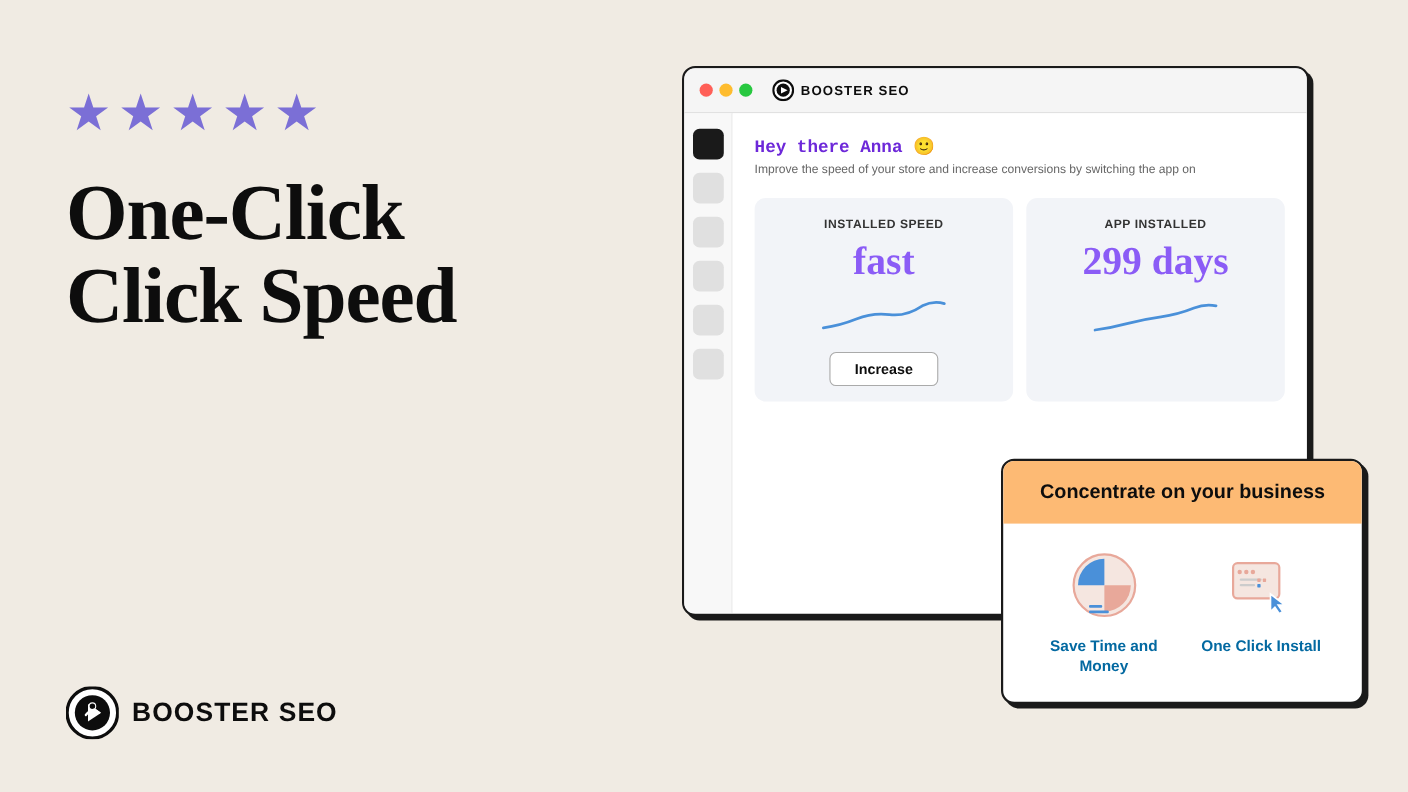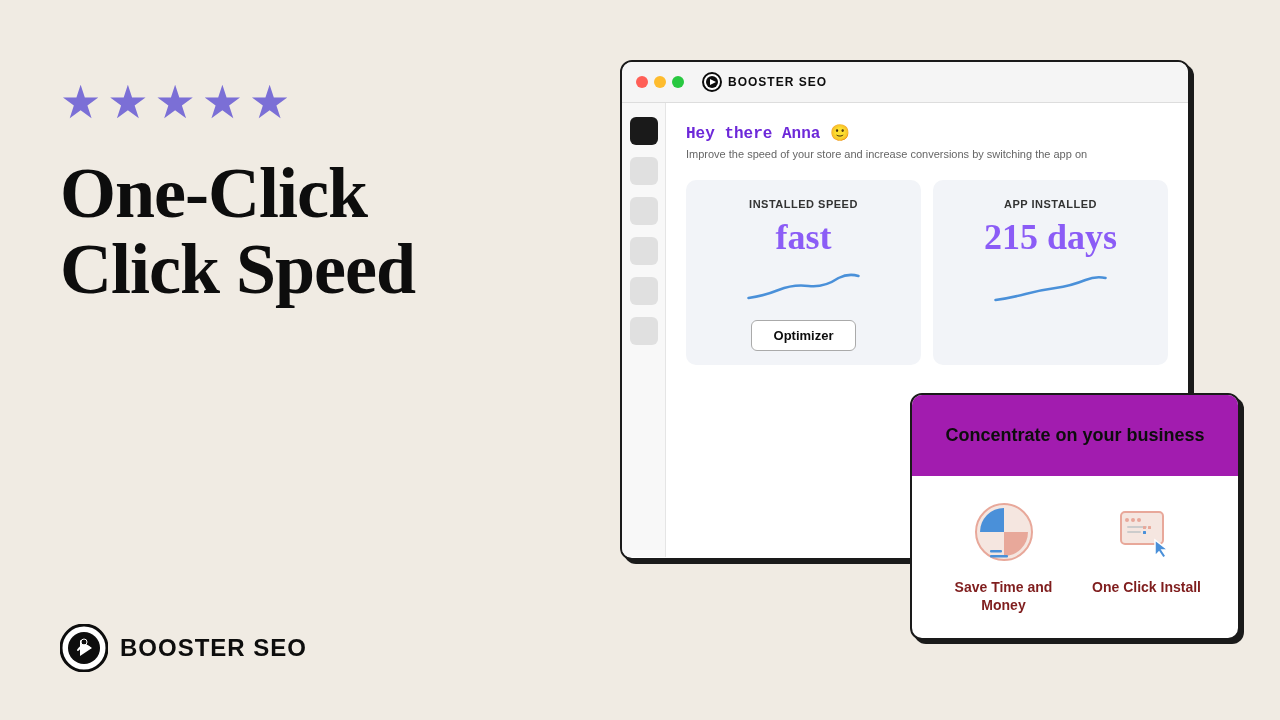--- a/index.html
+++ b/index.html
@@ -241,22 +241,22 @@
       bottom: 0;
       width: 330px;
       background: #fff;
       border-radius: 12px;
       border: 2px solid #1a1a1a;
       box-shadow: 4px 4px 0px #1a1a1a;
       overflow: hidden;
     }
 
     .floating-card-header {
-      background: #a21caf;
-      padding: 30px 20px;
+      background: #fdba74;
+      padding: 18px 20px;
       font-family: 'Arial', sans-serif;
       font-weight: 700;
       font-size: 18px;
       color: #0d0d0d;
       text-align: center;
     }
 
     .floating-card-body {
       padding: 20px 20px 24px;
       display: flex;
@@ -277,21 +277,21 @@
       height: 72px;
       display: flex;
       align-items: center;
       justify-content: center;
     }
 
     .feature-label {
       font-family: 'Arial', sans-serif;
       font-weight: 600;
       font-size: 14px;
-      color: #7f1d1d;
+      color: #0369a1;
       text-align: center;
       line-height: 1.3;
     }
   </style>
 </head>
 <body>
 
 <div class="left-panel">
   <div class="stars-row">
     <span class="star">★</span>
@@ -355,26 +355,26 @@
 
         <div class="cards-row">
 
           <div class="info-card">
             <div class="card-label">INSTALLED SPEED</div>
             <div class="card-value">fast</div>
 
             <svg class="sparkline" viewBox="0 0 120 40" fill="none" xmlns="http://www.w3.org/2000/svg">
               <path d="M5 30 Q20 28 35 22 Q50 16 65 18 Q80 20 95 10 Q105 5 115 8" stroke="#4a90d9" stroke-width="2.5" fill="none" stroke-linecap="round"></path>
             </svg>
-            <button class="increase-btn">Optimizer</button>
+            <button class="increase-btn">Increase</button>
           </div>
 
           <div class="info-card">
             <div class="card-label">APP INSTALLED</div>
-            <div class="card-value">215 days</div>
+            <div class="card-value">299 days</div>
 
             <svg class="sparkline" viewBox="0 0 120 40" fill="none" xmlns="http://www.w3.org/2000/svg">
               <path d="M5 32 Q20 30 35 26 Q50 22 65 20 Q80 18 95 12 Q105 8 115 10" stroke="#4a90d9" stroke-width="2.5" fill="none" stroke-linecap="round"></path>
             </svg>
           </div>
         </div>
       </div>
     </div>
   </div>
 

